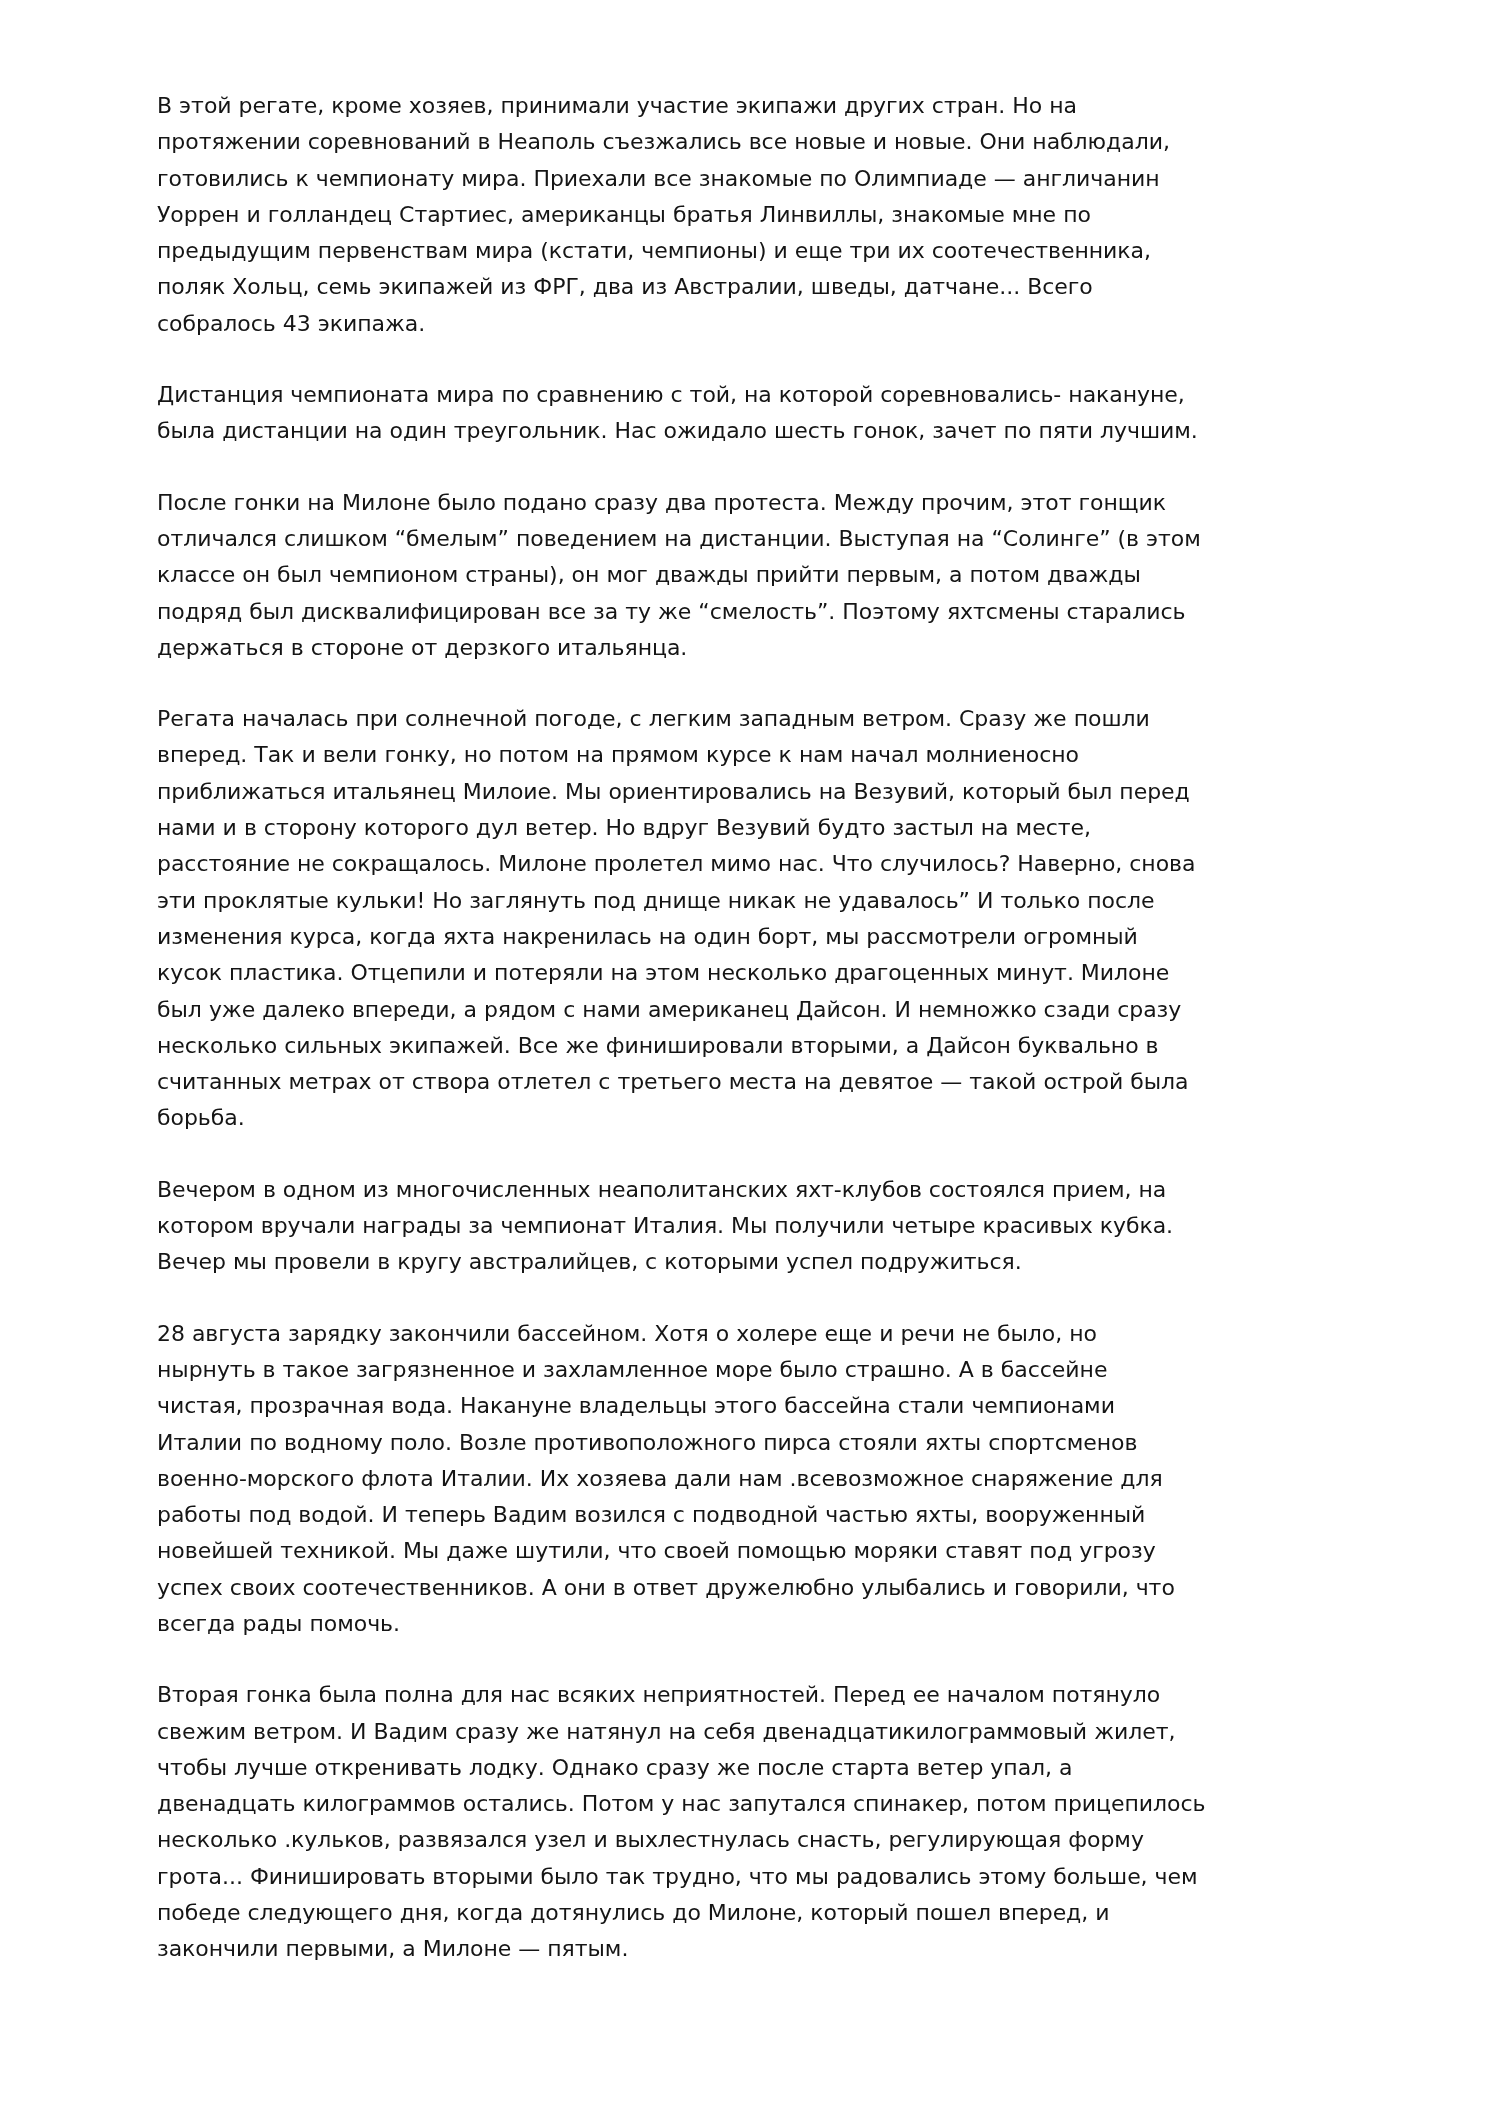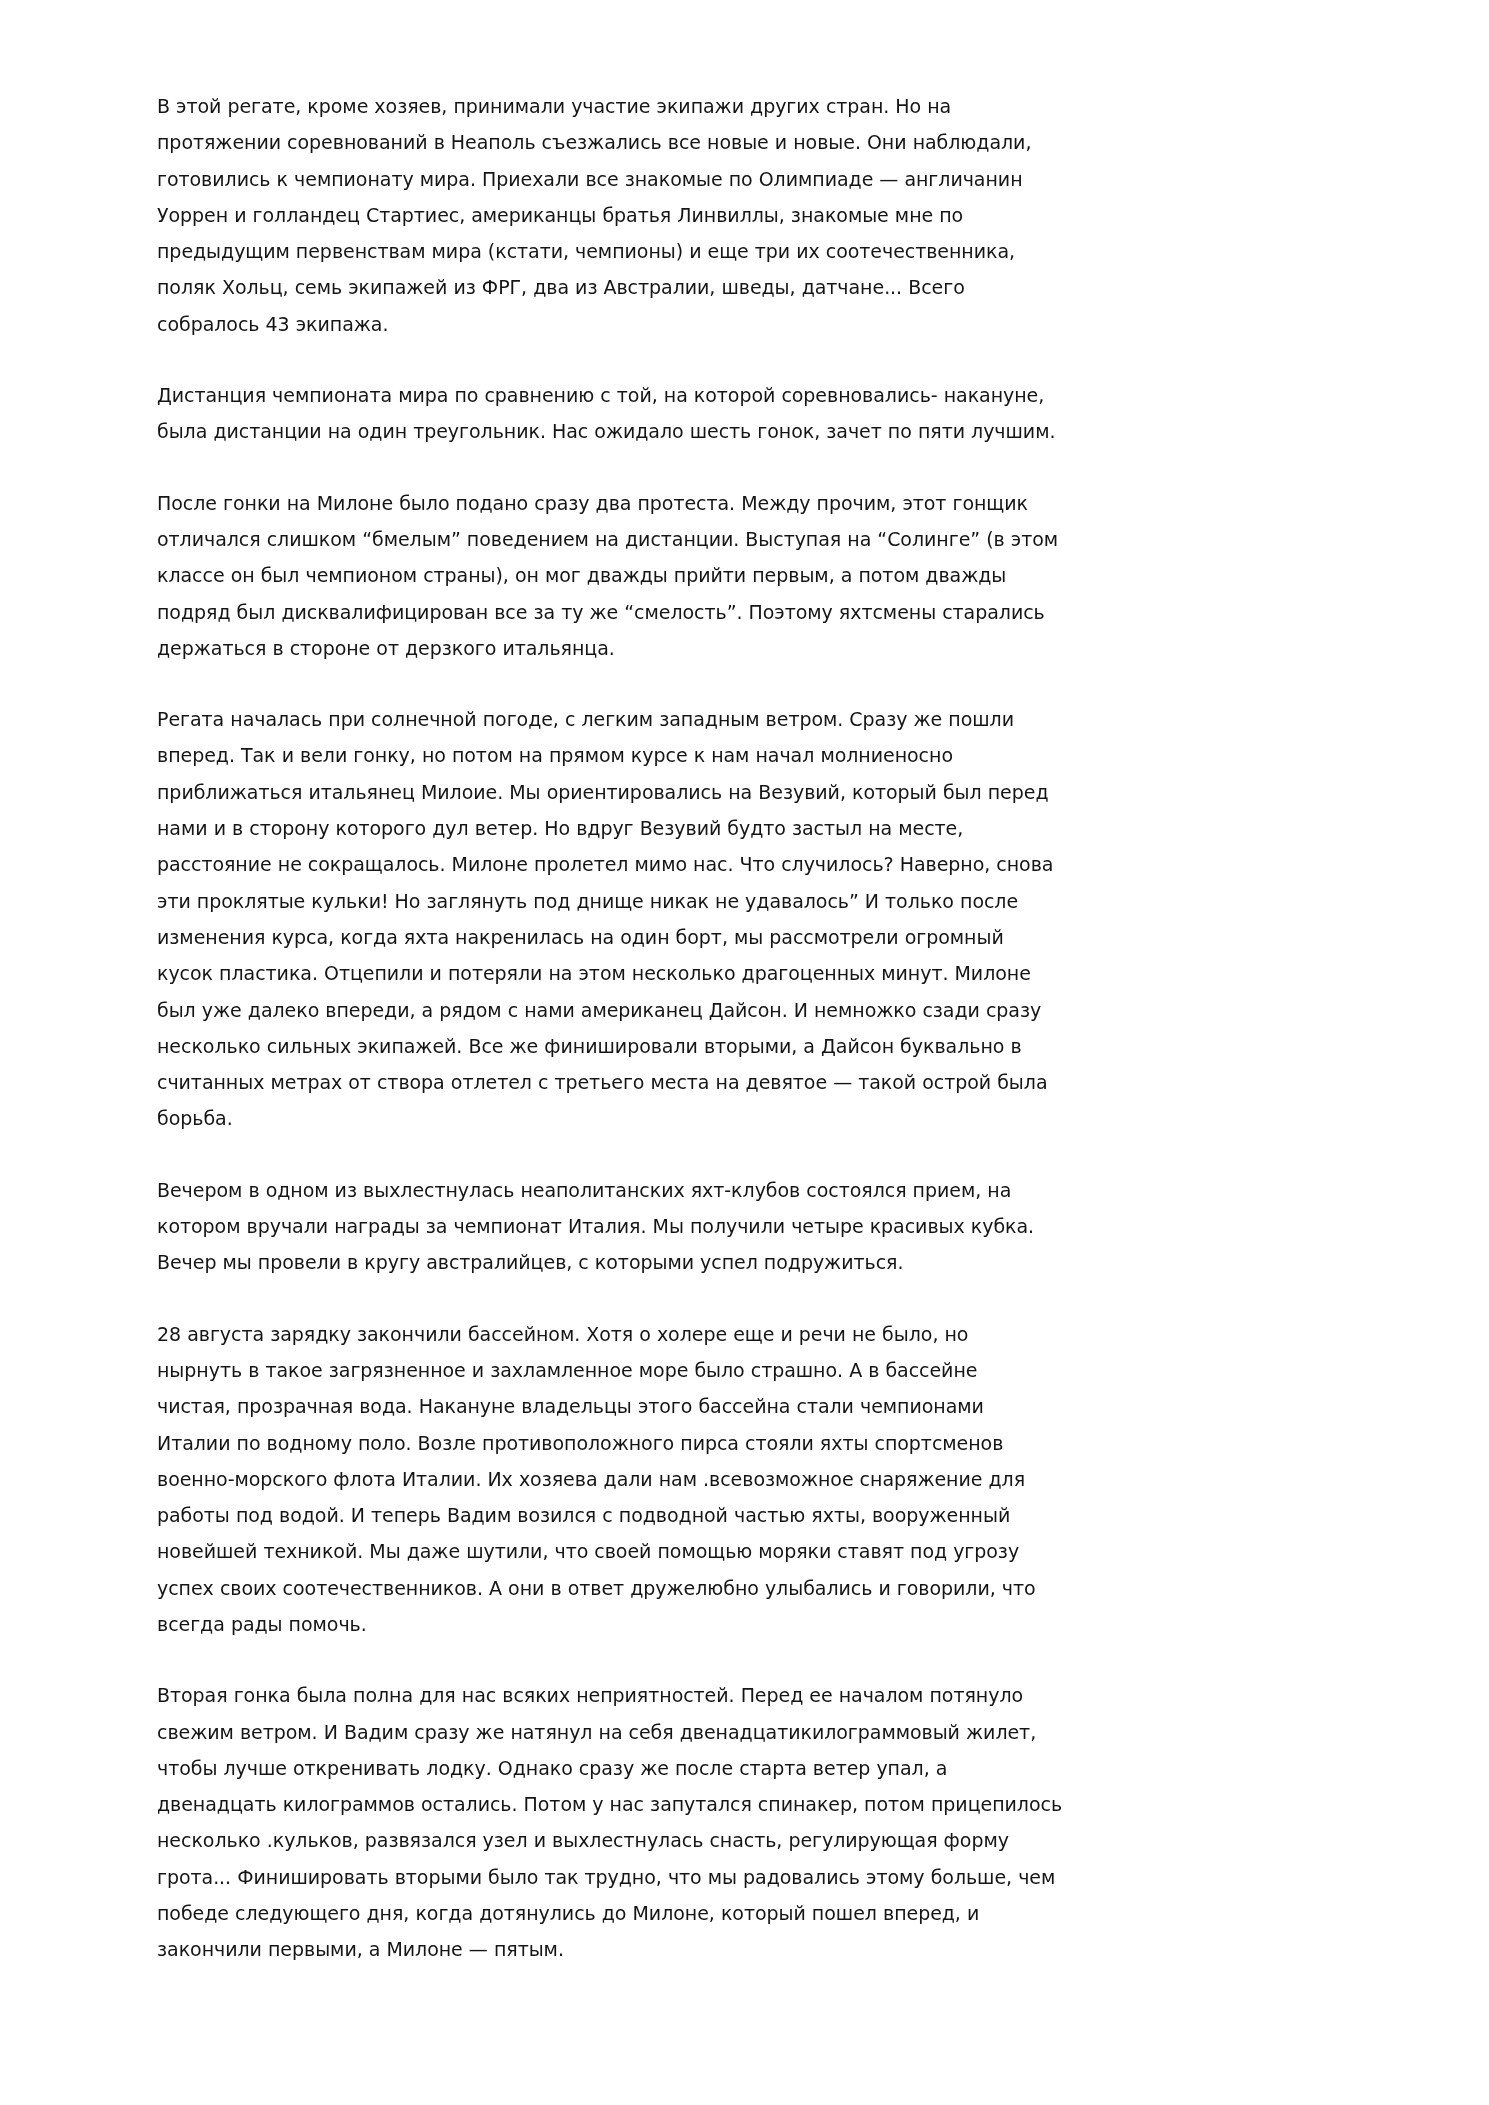--- a/index.html
+++ b/index.html
@@ -21,21 +21,21 @@
   }
   .text-column {
     position: absolute;
     left: 157px;
     top: 88px;
     width: 1195px;
   }
   .para {
     margin: 0 0 35px 0;
     padding: 0;
-    font-size: 19px;
+    font-size: 22px;
     line-height: 36.3px;
     color: #151515;
     letter-spacing: -0.05px;
     text-align: left;
     white-space: pre-wrap;
     word-spacing: 0.1px;
     font-weight: 400;
     -webkit-font-smoothing: antialiased;
   }
   .para:last-child {
@@ -66,21 +66,21 @@
 приближаться итальянец Милоие. Мы ориентировались на Везувий, который был перед
 нами и в сторону которого дул ветер. Но вдруг Везувий будто застыл на месте,
 расстояние не сокращалось. Милоне пролетел мимо нас. Что случилось? Наверно, снова
 эти проклятые кульки! Но заглянуть под днище никак не удавалось” И только после
 изменения курса, когда яхта накренилась на один борт, мы рассмотрели огромный
 кусок пластика. Отцепили и потеряли на этом несколько драгоценных минут. Милоне
 был уже далеко впереди, а рядом с нами американец Дайсон. И немножко сзади сразу
 несколько сильных экипажей. Все же финишировали вторыми, а Дайсон буквально в
 считанных метрах от створа отлетел с третьего места на девятое — такой острой была
 борьба.</p>
-    <p class="para">Вечером в одном из выхлестнулась неаполитанских яхт-клубов состоялся прием, на
+    <p class="para">Вечером в одном из многочисленных неаполитанских яхт-клубов состоялся прием, на
 котором вручали награды за чемпионат Италия. Мы получили четыре красивых кубка.
 Вечер мы провели в кругу австралийцев, с которыми успел подружиться.</p>
     <p class="para">28 августа зарядку закончили бассейном. Хотя о холере еще и речи не было, но
 нырнуть в такое загрязненное и захламленное море было страшно. А в бассейне
 чистая, прозрачная вода. Накануне владельцы этого бассейна стали чемпионами
 Италии по водному поло. Возле противоположного пирса стояли яхты спортсменов
 военно-морского флота Италии. Их хозяева дали нам .всевозможное снаряжение для
 работы под водой. И теперь Вадим возился с подводной частью яхты, вооруженный
 новейшей техникой. Мы даже шутили, что своей помощью моряки ставят под угрозу
 успех своих соотечественников. А они в ответ дружелюбно улыбались и говорили, что

